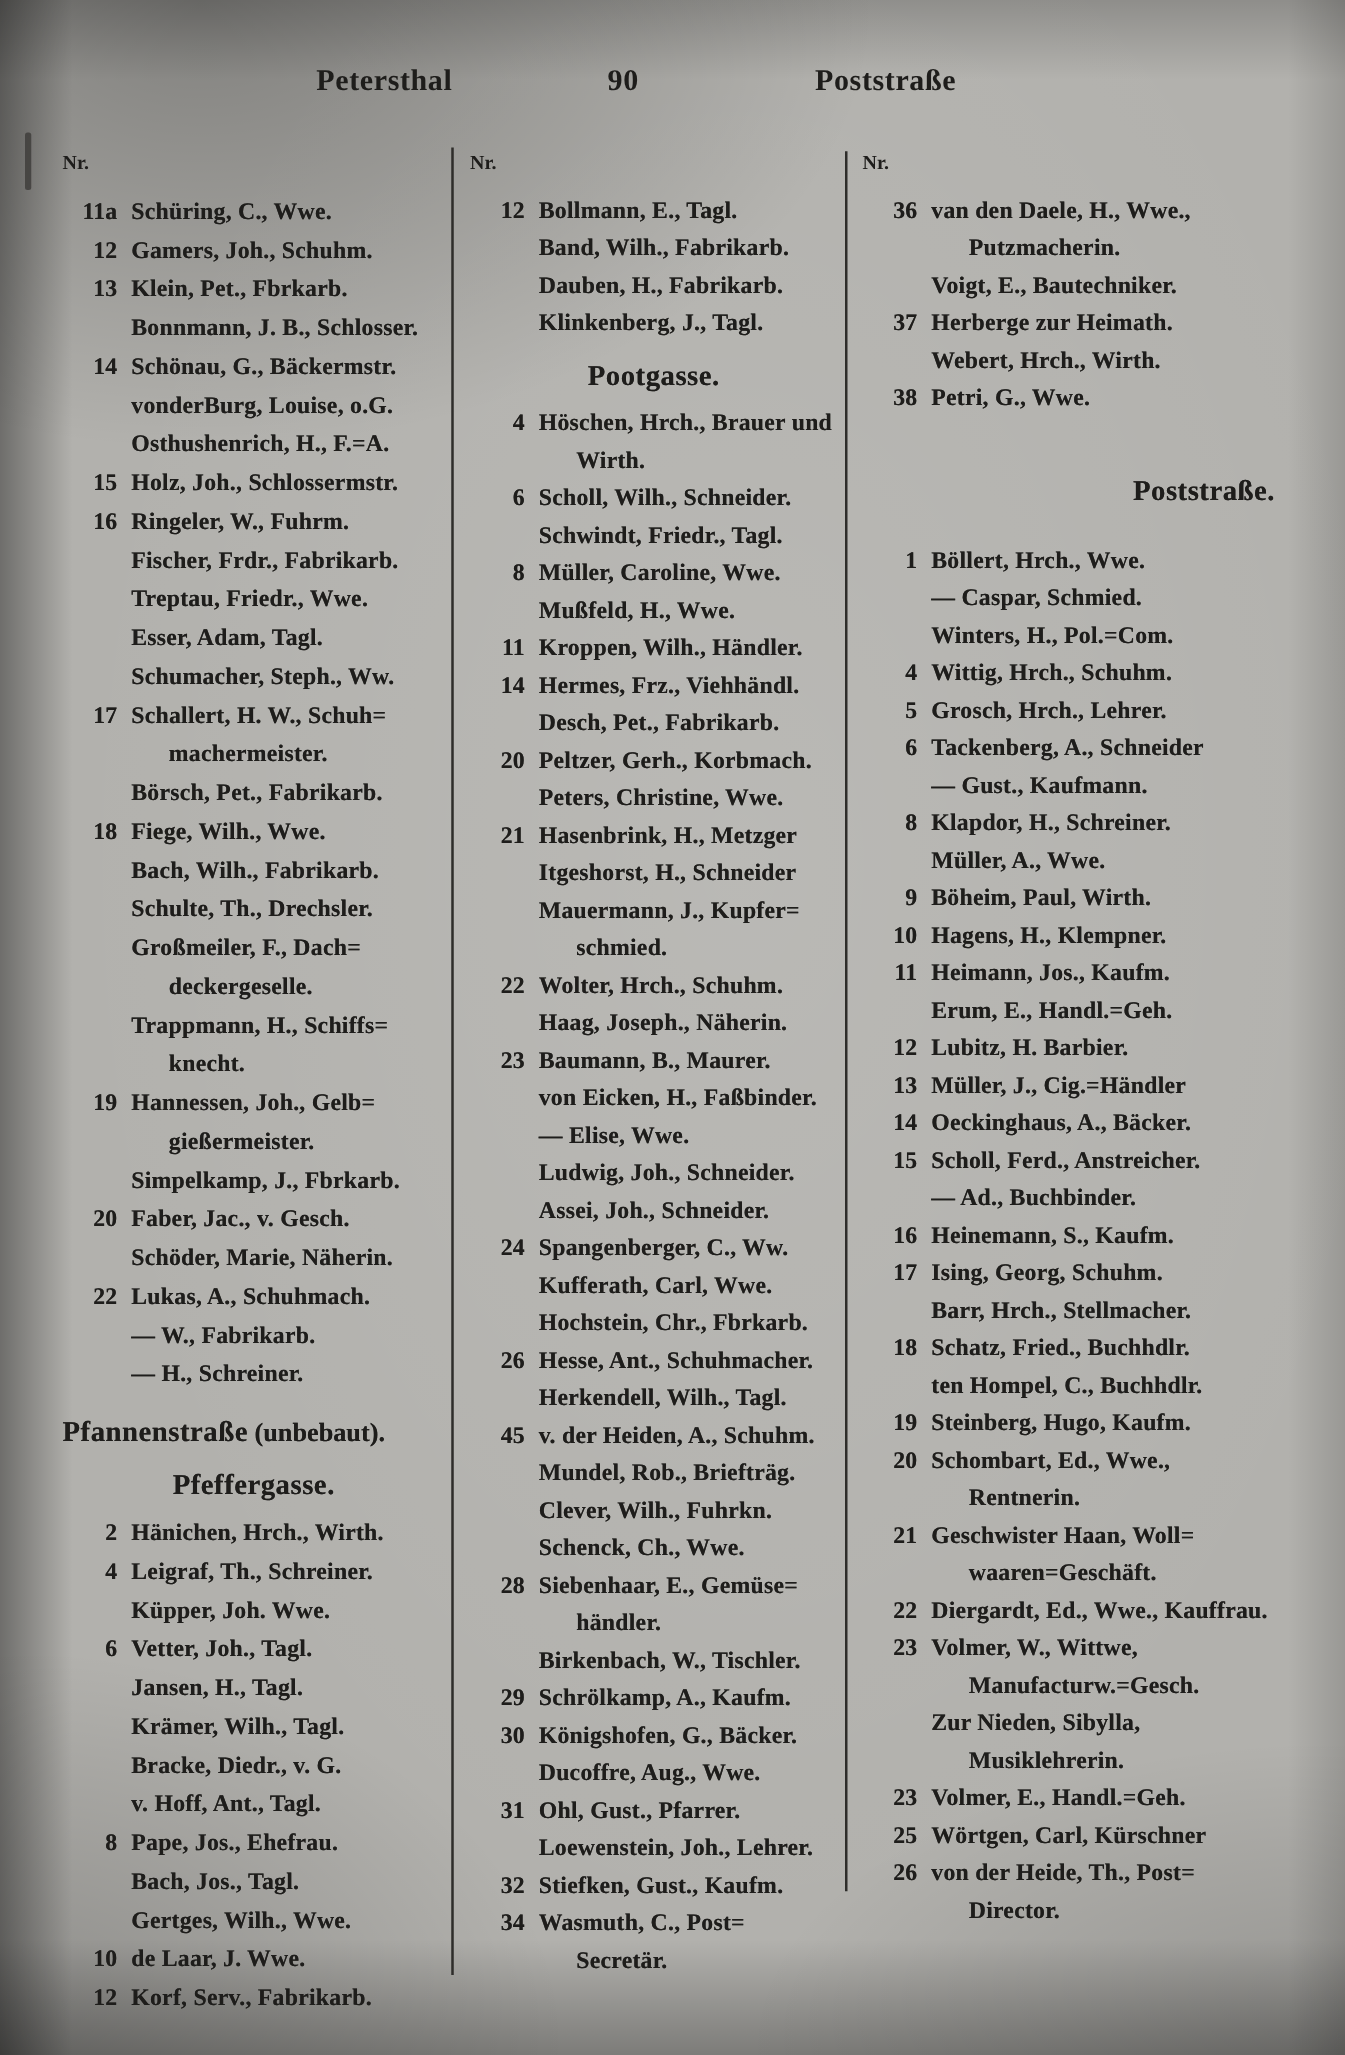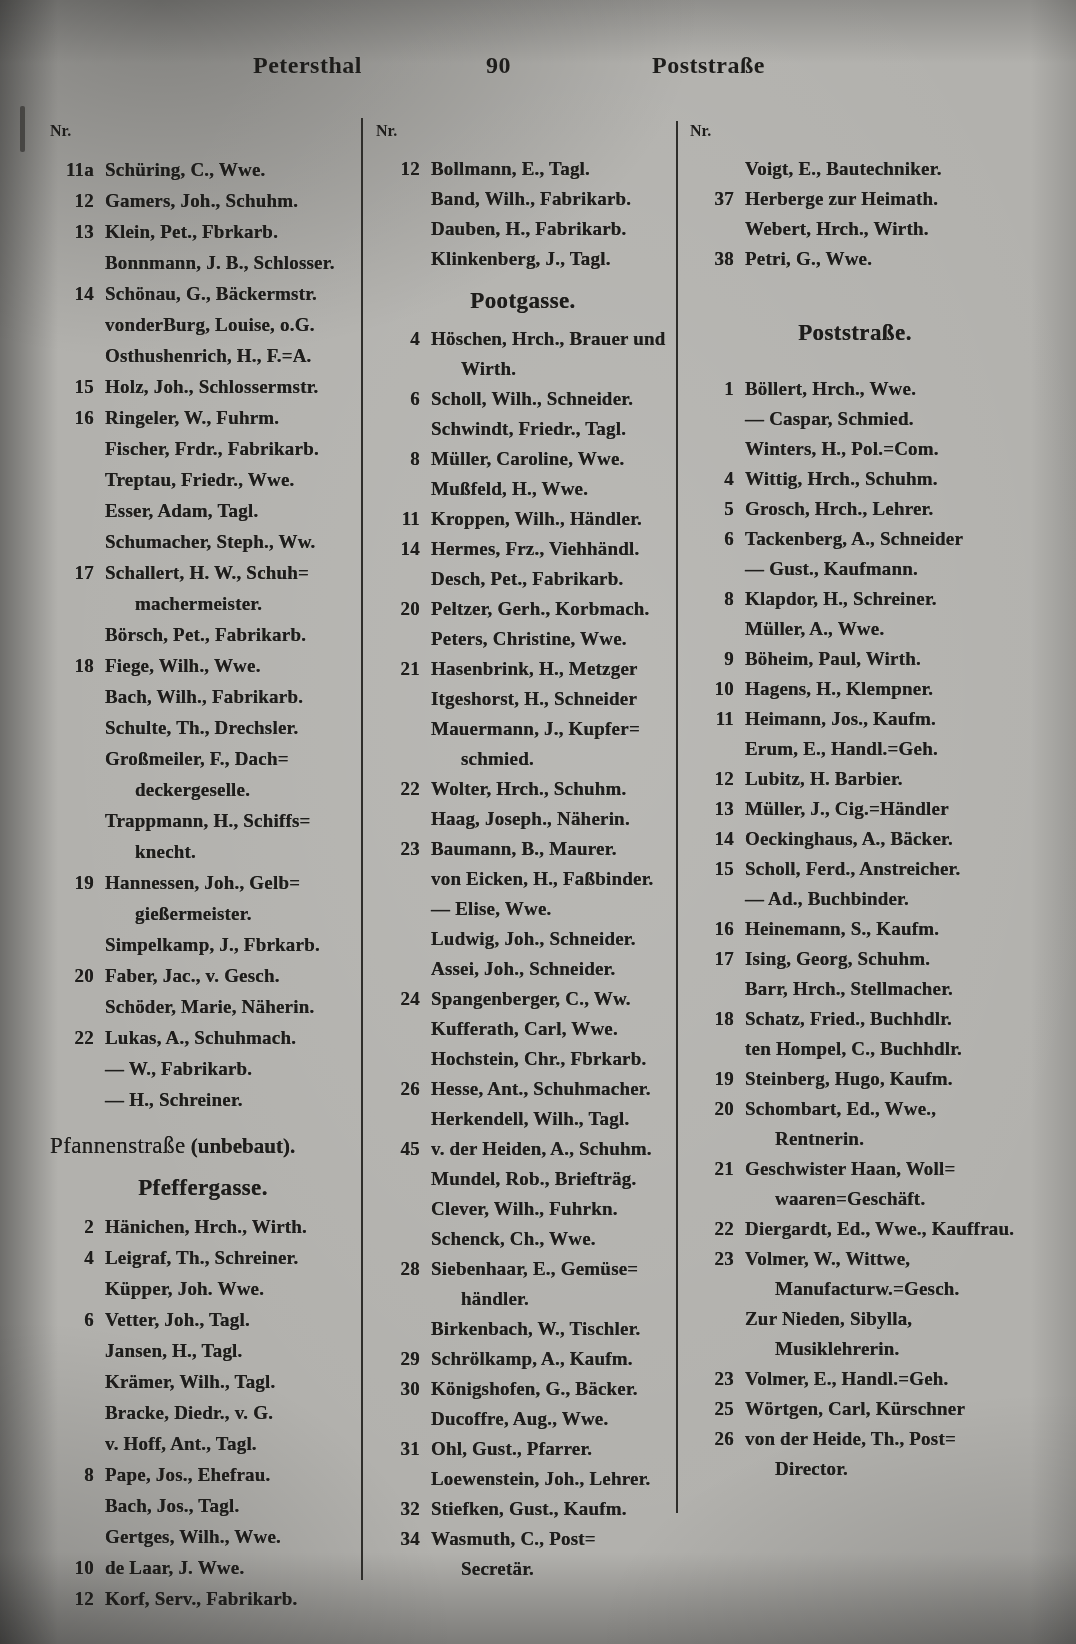--- a/index.html
+++ b/index.html
@@ -37,24 +37,24 @@
   .col[data-col="1"]{left:376px;width:294px;}
   .col[data-col="2"]{left:690px;width:330px;}
   .nr-head{font-size:16px;font-weight:bold;line-height:30px;margin-bottom:8px;}
   .entry{display:flex;line-height:30px;font-size:19px;font-weight:bold;letter-spacing:0.2px;
          text-shadow:0 0 0.5px rgba(30,29,27,0.75);}
   .col[data-col="0"] .entry{line-height:31px;}
   .entry .nr{flex:none;width:44px;text-align:right;padding-right:11px;}
   .entry .txt{flex:1;padding-left:30px;text-indent:-30px;}
   .heading{font-size:23px;font-weight:bold;text-align:center;margin:14px 0 10px;
            letter-spacing:0.4px;text-shadow:0 0 0.5px rgba(30,29,27,0.8);}
-  .col[data-col="2"] .heading{margin:46px 0 28px;}
+  .col[data-col="2"] .heading{margin:46px 0 28px;text-align:right;}
   .heading-mixed{font-size:22px;margin:16px 0 8px;line-height:30px;
                  text-shadow:0 0 0.5px rgba(30,29,27,0.8);}
-  .heading-mixed .hm-bold{font-weight:normal;font-size:23px;letter-spacing:0.4px;}
+  .heading-mixed .hm-bold{font-weight:bold;font-size:23px;letter-spacing:0.4px;}
   .heading-mixed .hm-normal{font-weight:bold;font-size:21px;}
 </style>
 </head>
 <body>
 
 <div class="page">
   <div class="hdr">
     <span class="h-left">Petersthal</span>
     <span class="h-page">90</span>
     <span class="h-right">Poststraße</span>
@@ -396,20 +396,24 @@
         <span class="nr">32</span>
         <span class="txt">Stiefken, Gust., Kaufm.</span>
       </div>
       <div class="entry">
         <span class="nr">34</span>
         <span class="txt">Wasmuth, C., Post= Secretär.</span>
       </div>
     </div>
   <div class="col" data-col="2">
     <div class="nr-head">Nr.</div>
+  <div class="entry">
+        <span class="nr">36</span>
+        <span class="txt">van den Daele, H., Wwe., Putzmacherin.</span>
+      </div>
       <div class="entry">
         <span class="nr"></span>
         <span class="txt">Voigt, E., Bautechniker.</span>
       </div>
       <div class="entry">
         <span class="nr">37</span>
         <span class="txt">Herberge zur Heimath.</span>
       </div>
       <div class="entry">
         <span class="nr"></span>

